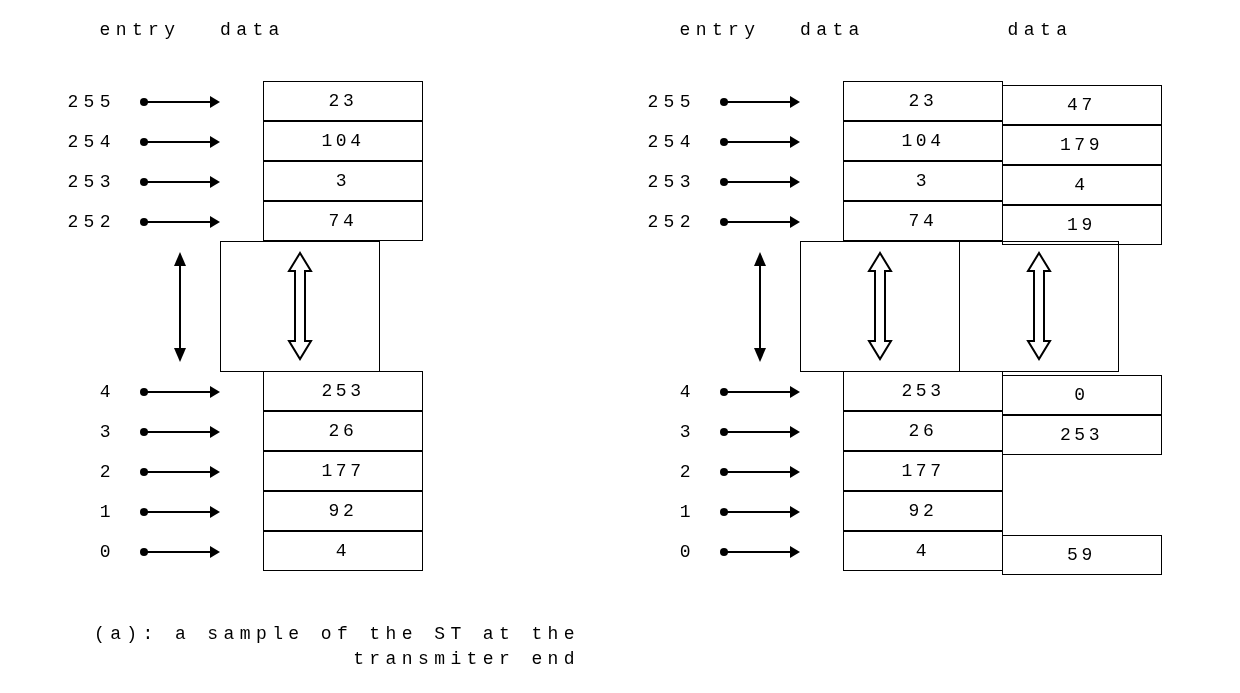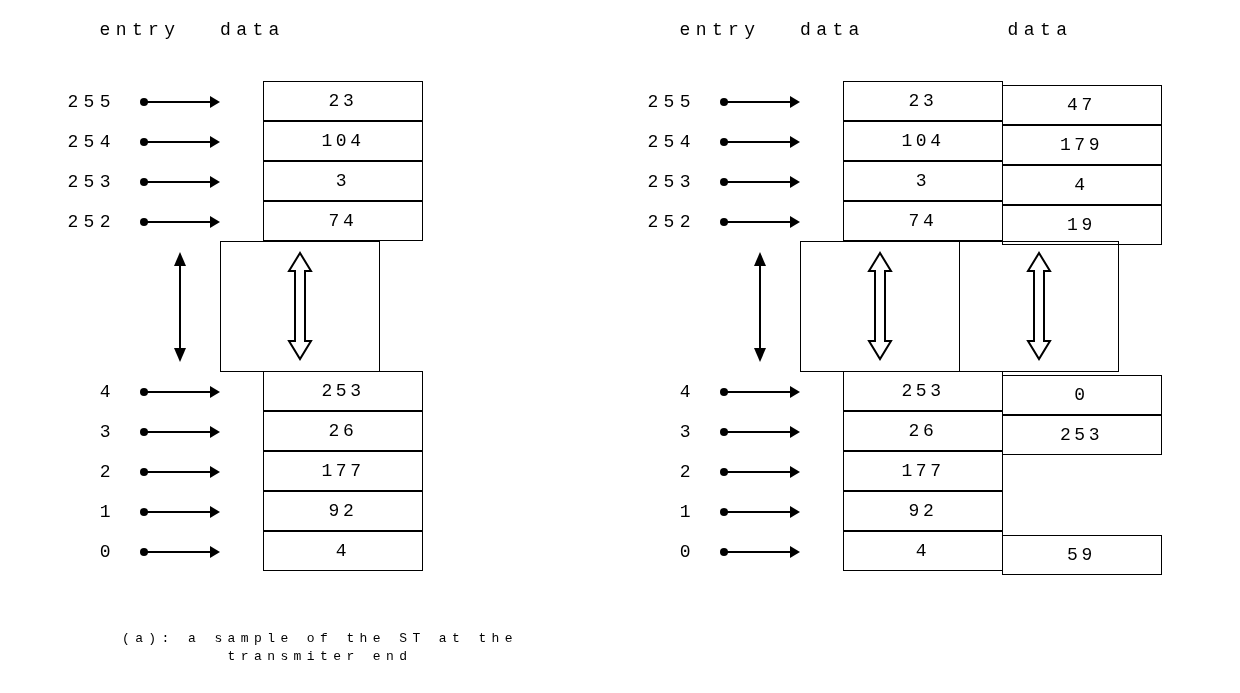--- a/index.html
+++ b/index.html
@@ -127,25 +127,25 @@
     border-bottom: 1.5px solid #000;
     margin-top: -1.5px;
     display: flex;
     align-items: center;
     justify-content: center;
   }
   .gap-cell-index {
     margin-left: -1.5px;
   }
   .caption {
-    margin-top: 24px;
-    text-align: center;
+    margin-top: 16px;
+    text-align: right;
     width: 100%;
     max-width: 520px;
-    font-size: 13px;
+    font-size: 18px;
     line-height: 1.4;
   }
   .caption.wide { max-width: 680px; }
 </style>
 </head>
 <body>
 
 <div class="container">
 
   <div class="panel">

